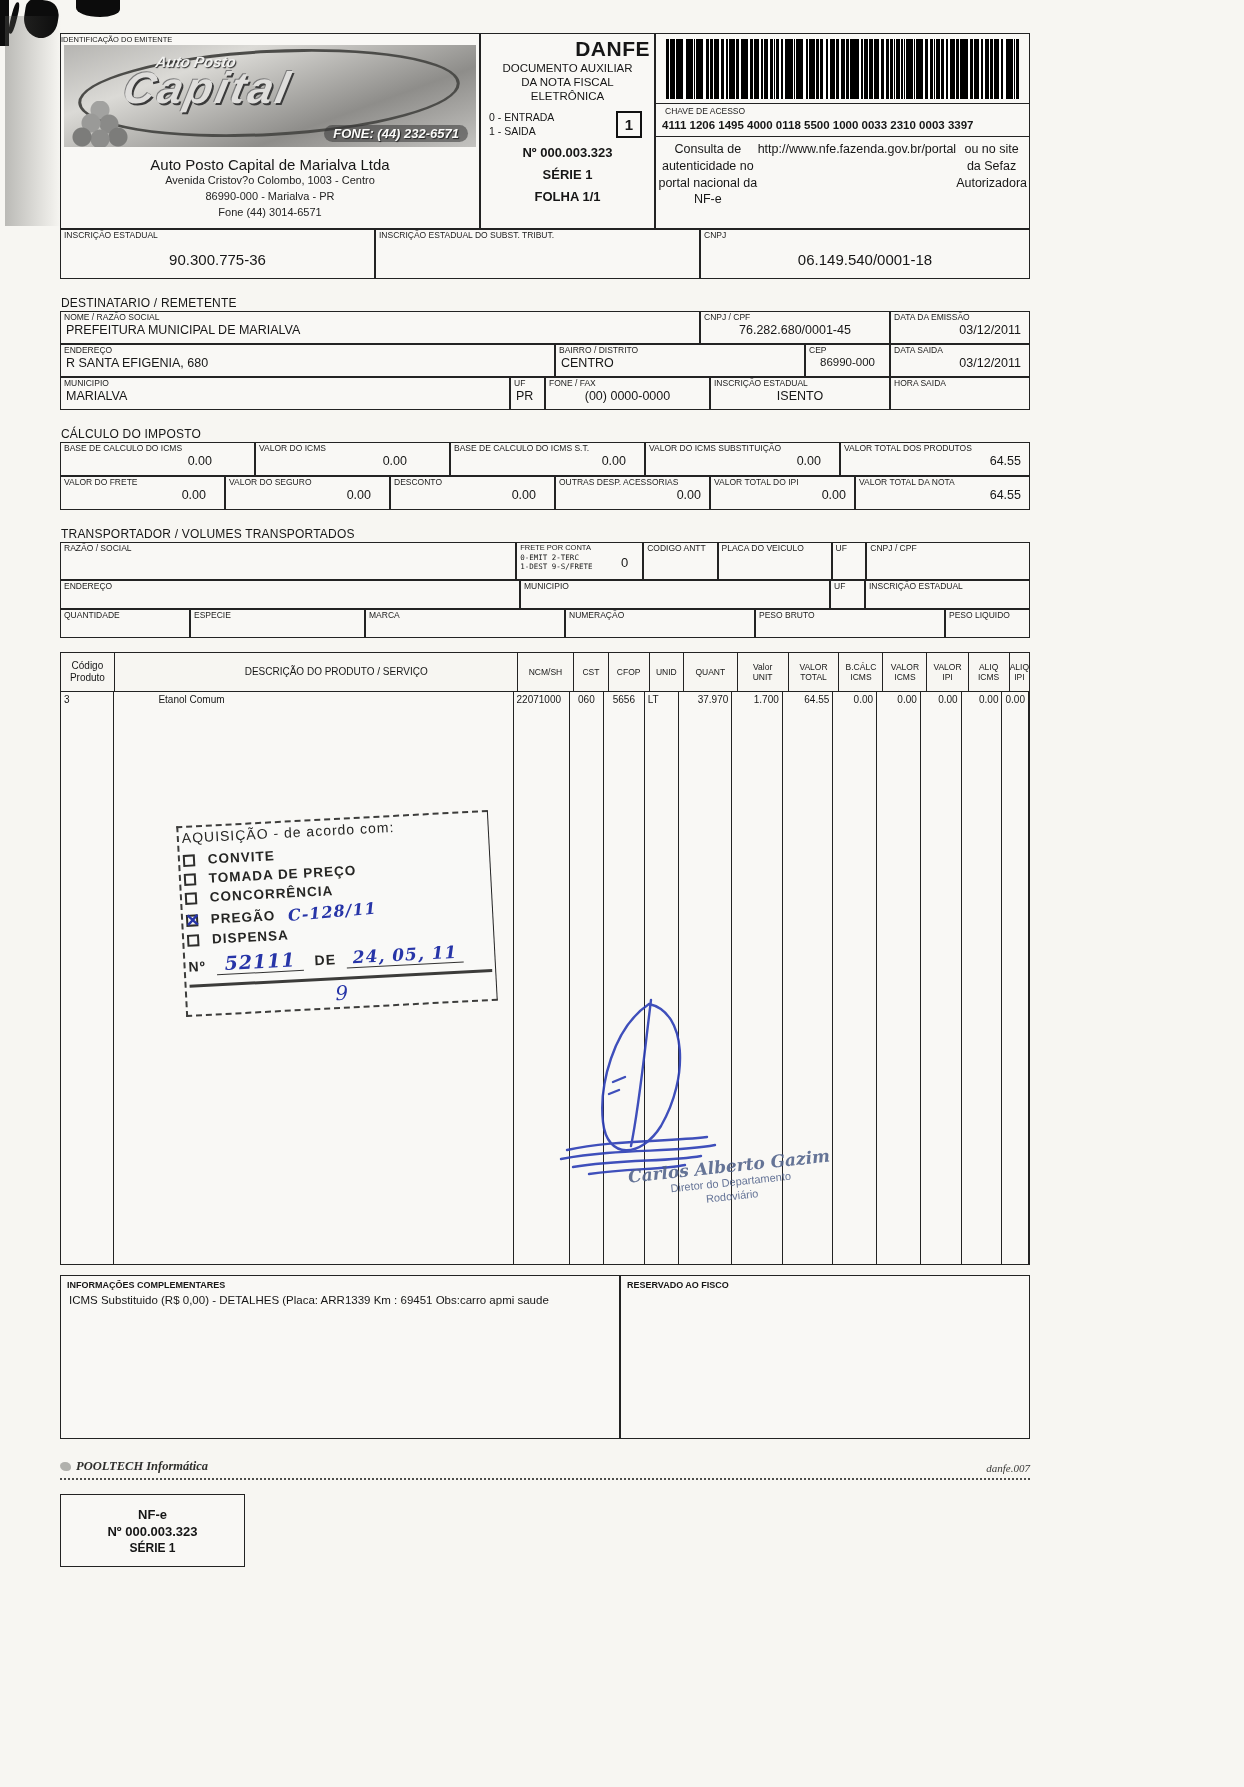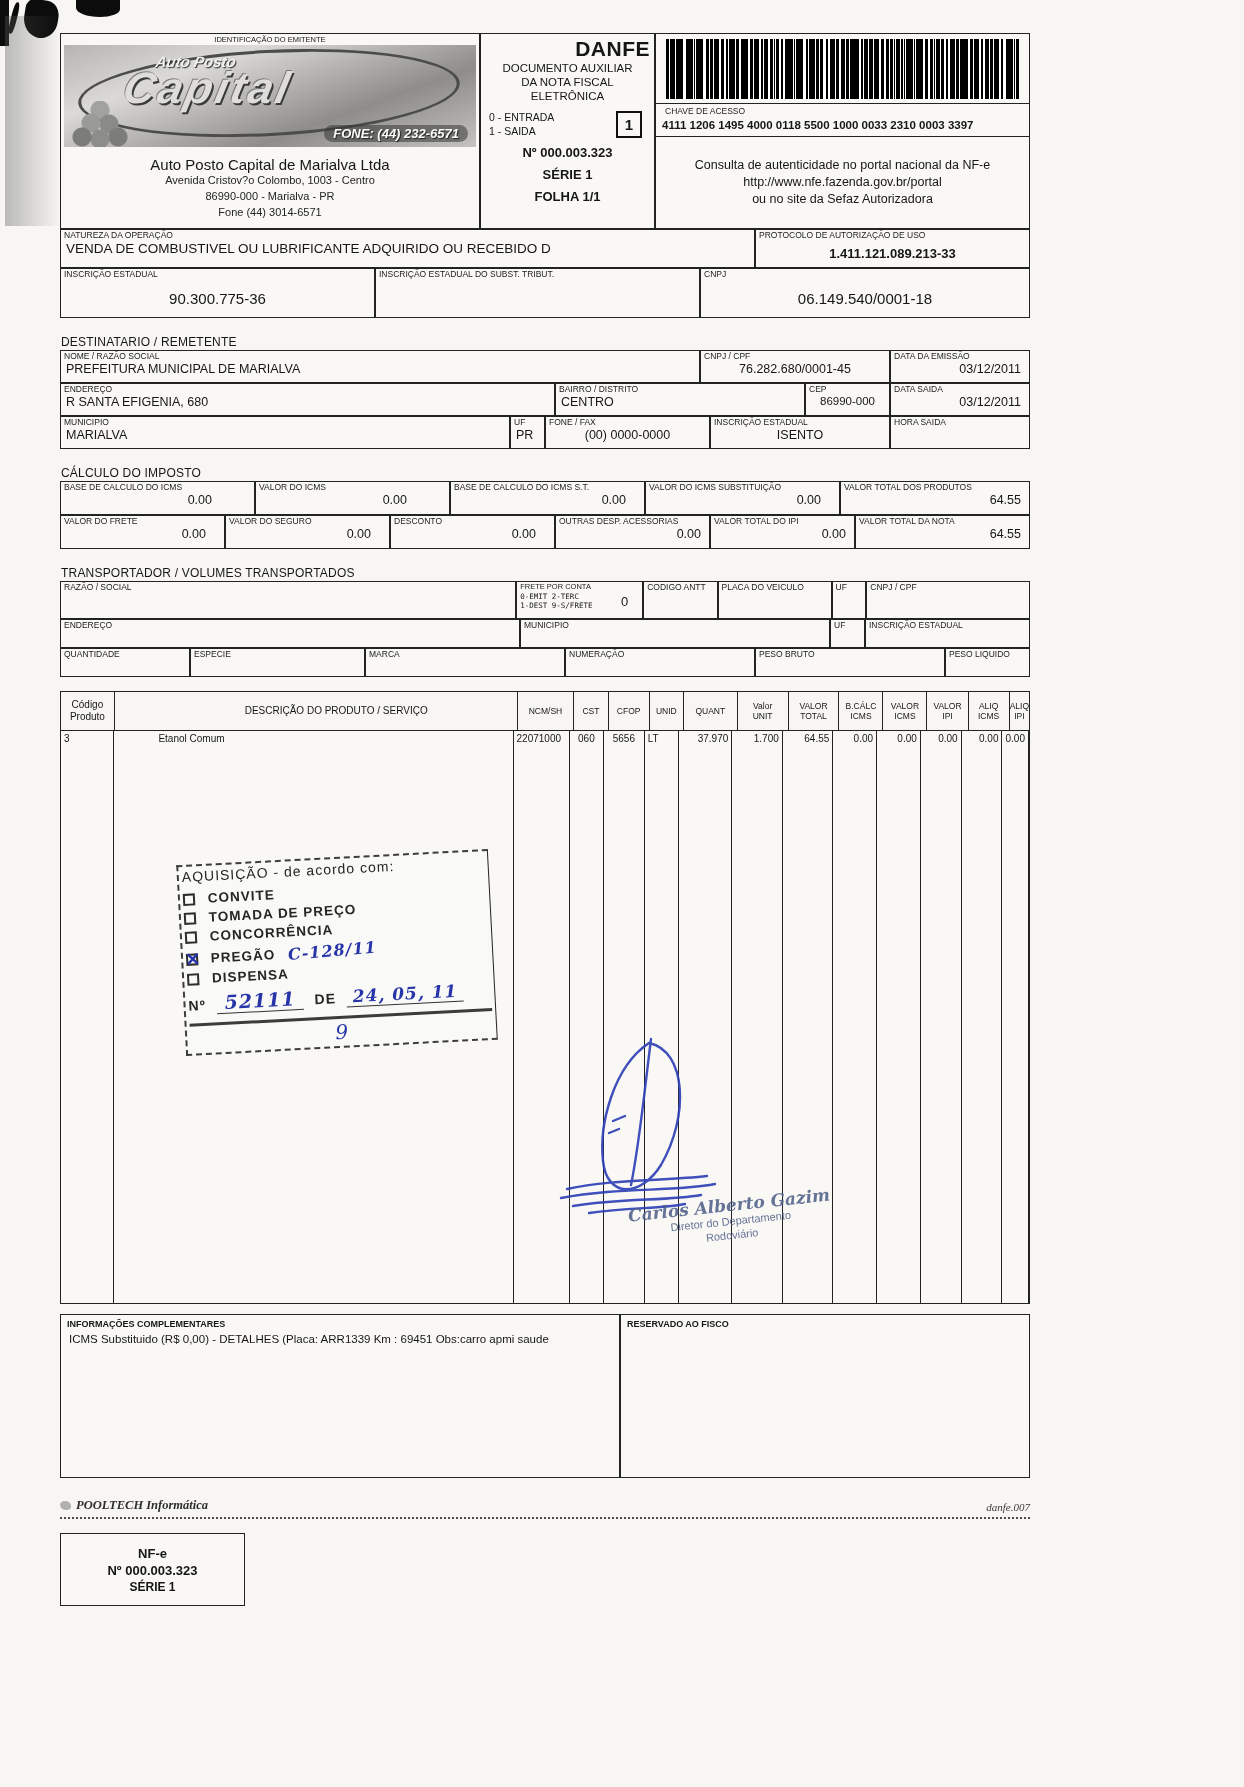--- a/index.html
+++ b/index.html
@@ -24,21 +24,21 @@
   .val.center { text-align:center; }
   .val.right { text-align:right; padding-right:8px; }
   .money { font-size:12.5px; text-align:right; padding-right:42px; }
   .money.near { padding-right:18px; }
   .money.flush { padding-right:8px; }
   .sect { font-size:12px; font-weight:normal; padding:3px 1px 1px; letter-spacing:.2px;margin-top:14px; }
 
   
   .hdr { height:196px; }
   .emitente { width:420px; display:flex; flex-direction:column; }
-  .emit-label { font-size:7.5px; text-align:center; padding-top:1px; }
+  .emit-label { font-size:7.5px; text-align:left; padding-top:1px; }
   .logo { position:relative; height:102px; margin:1px 3px 0;
           background:linear-gradient(160deg,#b5b4b1 0%,#dbdad6 28%,#8e8d8a 68%,#c4c3c0 100%); overflow:hidden; }
   .logo-swoosh { position:absolute; left:14px; top:5px; width:382px; height:86px;
                  border:3px solid #4c4c49; border-radius:50%; transform:rotate(-3deg); }
   .logo-banner { position:absolute; left:92px; top:8px; font-style:italic; font-weight:bold; font-size:15px;
                  color:#f1f1ef; text-shadow:1px 1px 1px #2c2c2c; transform:skewX(-10deg); }
   .logo-name { position:absolute; left:60px; top:18px; font-style:italic; font-weight:bold; font-size:44px;
                letter-spacing:3px; color:#dedddb; transform:skewX(-12deg);
                text-shadow:2px 2px 0 #3b3b3b, -1px -1px 0 #7b7b7b; }
   .logo-coins { position:absolute; left:4px; bottom:0; width:110px; height:46px;
@@ -66,22 +66,22 @@
 
   .chave-box { width:375px; display:flex; flex-direction:column; }
   .barcode { height:60px; margin:5px 10px 4px; background-color:#fff;
     background-image:
       repeating-linear-gradient(90deg,#000 0 2px, rgba(0,0,0,0) 2px 5px),
       repeating-linear-gradient(90deg,#000 0 1px, rgba(0,0,0,0) 1px 7px),
       repeating-linear-gradient(90deg,#000 0 3px, rgba(0,0,0,0) 3px 11px),
       repeating-linear-gradient(90deg,#000 0 1px, rgba(0,0,0,0) 1px 4px); }
   .chave-strip { border-top:1px solid #232323; border-bottom:1px solid #232323; padding:2px 6px 5px; }
   .chave-value { font-size:11.5px; font-weight:bold; white-space:nowrap; padding-top:2px; }
-  .consulta { flex:1; display:flex; flex-direction:column; justify-content:center; text-align:center;
-              font-size:12.5px; line-height:1.35; padding:4px 8px; }
+  .consulta { flex:1; display:flex; justify-content:center; text-align:center;
+              font-size:12.5px; line-height:1.35; padding:4px 2px; }
 
   .r-nat { height:39px; }
   .r-ie { height:50px; }
   .big-val { font-size:15px; text-align:center; margin-top:10px; }
   .proto-val { font-size:13px; font-weight:bold; text-align:center; margin-top:5px; }
   .r-dest { height:33px; }
   .r-tax { height:34px; }
   .r-tr1 { height:38px; }
   .r-tr2 { height:29px; }
   .r-tr3 { height:29px; }
@@ -210,30 +210,20 @@
           <div class="chave-value">4111 1206 1495 4000 0118 5500 1000 0033 2310 0003 3397</div>
         </div>
         <div class="consulta">
           <div>Consulta de autenticidade no portal nacional da NF-e</div>
           <div>http://www.nfe.fazenda.gov.br/portal</div>
           <div>ou no site da Sefaz Autorizadora</div>
         </div>
       </div>
     </div>
 
-    <div class="row r-nat">
-      <div class="cell" style="width:695px">
-        <div class="lbl">NATUREZA DA OPERAÇÃO</div>
-        <div class="val" style="font-size:13.5px">VENDA DE COMBUSTIVEL OU LUBRIFICANTE ADQUIRIDO OU RECEBIDO D</div>
-      </div>
-      <div class="cell" style="width:275px">
-        <div class="lbl">PROTOCOLO DE AUTORIZAÇÃO DE USO</div>
-        <div class="proto-val">1.411.121.089.213-33</div>
-      </div>
-    </div>
 
     <div class="row r-ie">
       <div class="cell" style="width:315px">
         <div class="lbl">INSCRIÇÃO ESTADUAL</div>
         <div class="big-val">90.300.775-36</div>
       </div>
       <div class="cell" style="width:325px">
         <div class="lbl">INSCRIÇÃO ESTADUAL DO SUBST. TRIBUT.</div>
         <div class="big-val"></div>
       </div>

